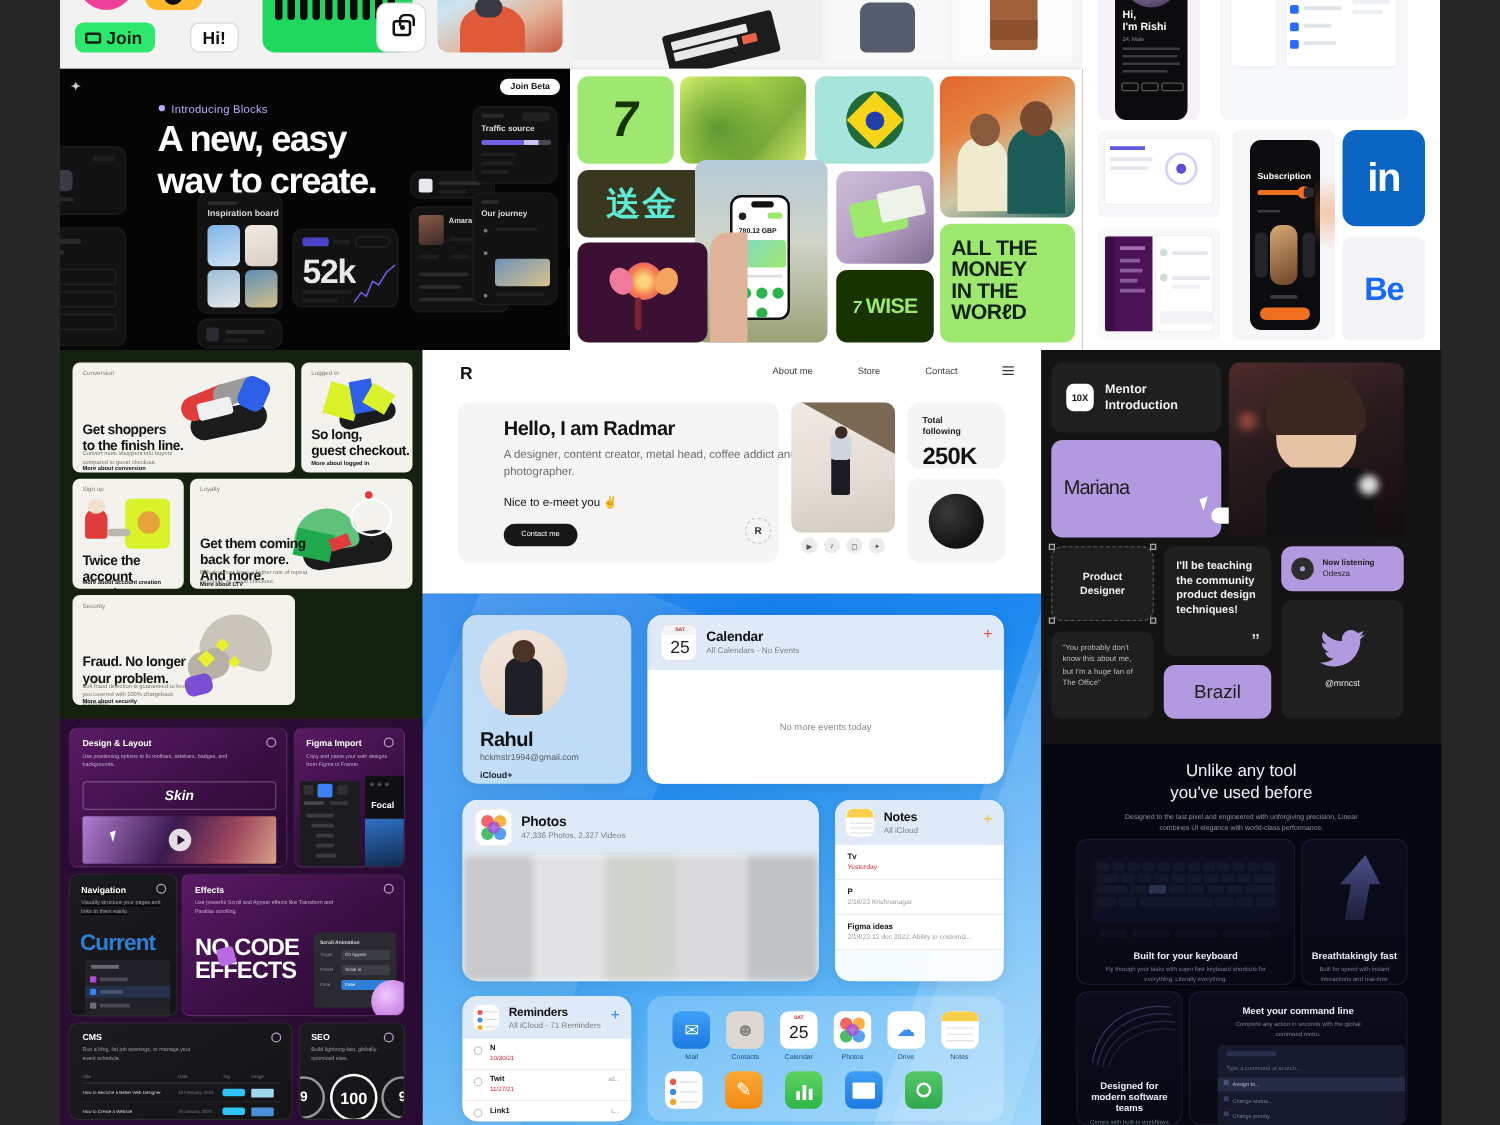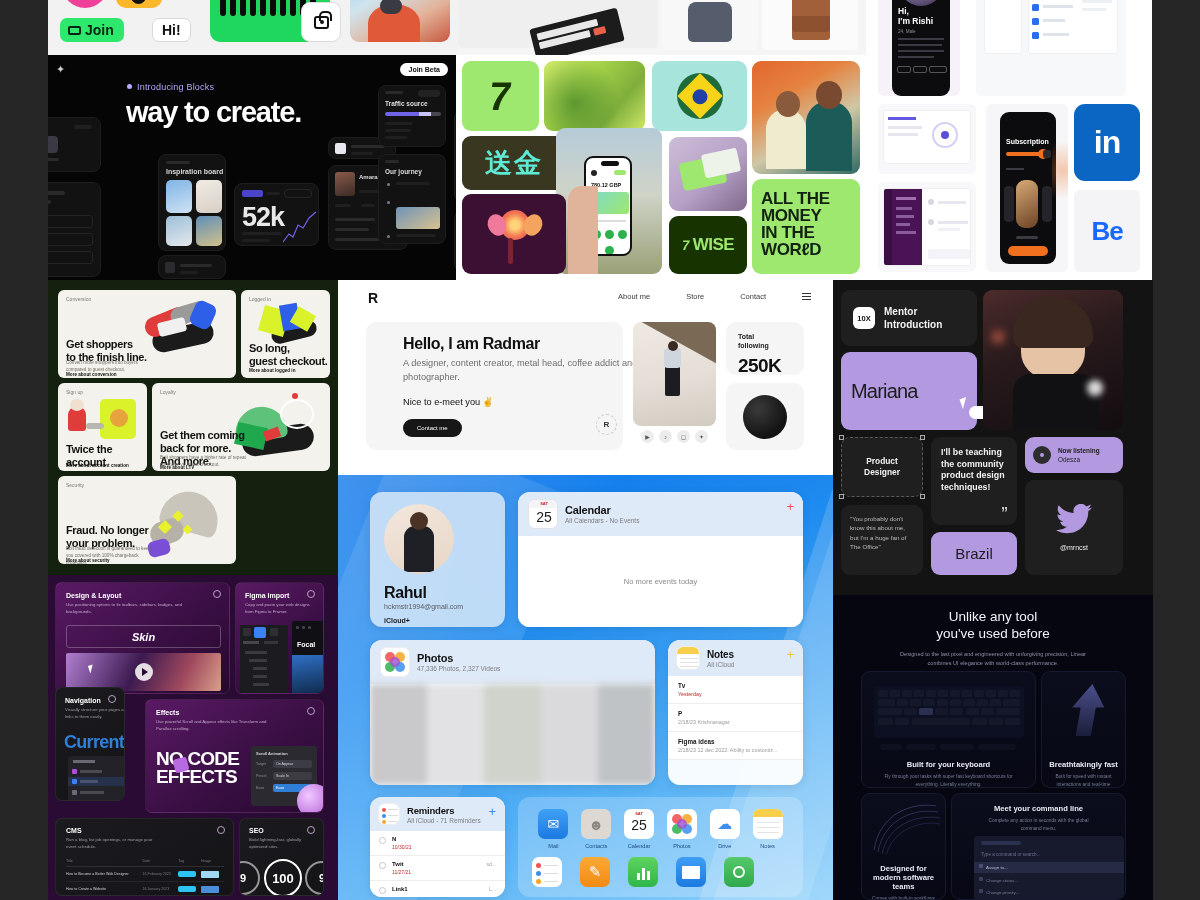--- a/index.html
+++ b/index.html
@@ -215,20 +215,21 @@
     <div class="abs" style="left:130px;top:22px;width:52px;height:3px;background:#eceef3;"></div>
   </div>
 </div>
 
 <div class="abs clip" id="blocks">
   <div class="spark">✦</div>
   <div class="joinbeta">Join Beta</div>
   <div class="eyebrow">Introducing Blocks</div>
   <div class="abs" style="left:78px;top:41px;width:240px;">
     <div style="color:#fff;font-size:29px;font-weight:bold;letter-spacing:-1.2px;line-height:1.14;">
+      <div>A new, easy</div>
       <div>way to create.</div>
     </div>
   </div>
 
   <div class="bcard" style="left:-52px;top:62px;width:105px;height:55px;">
 
     <div class="bline d" style="right:8px;top:7px;width:18px;"></div>
 
     <div class="abs" style="left:44px;top:18px;width:17px;height:17px;border-radius:4px;background:#3a3a44;"></div>
 
@@ -811,21 +812,21 @@
 <div class="abs clip" id="mariana">
   <div class="mb m-dark" style="left:8px;top:10px;width:136px;height:56px;display:flex;align-items:center;gap:9px;padding:0 12px;">
     <span class="m-badge">10X</span>
     <span class="m-txt" style="font-size:10px;">
       <span style="display:block;">Mentor</span>
       <span style="display:block;">Introduction</span>
     </span>
   </div>
 
   <div class="mb m-pur" style="left:8px;top:72px;width:136px;height:78px;display:flex;align-items:center;padding-left:10px;">
-    <span style="color:#1c1c1c;font-size:20px;letter-spacing:-.8px;">Mariana</span>
+    <span style="color:#1c1c1c;font-size:16px;letter-spacing:-.8px;">Mariana</span>
   </div>
   <div class="abs" style="left:128px;top:118px;width:0;height:0;border-left:7px solid #fff;border-bottom:10px solid transparent;transform:rotate(-20deg);"></div>
   <div class="abs" style="left:136px;top:126px;width:44px;height:13px;background:#fff;border-radius:7px;"></div>
 
   <div class="mb" style="left:150px;top:10px;width:140px;height:140px;overflow:hidden;
      background:linear-gradient(160deg,#4d2b2b 0%,#2a1b1d 40%,#120d10 100%);">
     <div class="abs" style="left:38px;top:16px;width:64px;height:72px;border-radius:32px 32px 26px 26px;background:#e6c3a5;"></div>
     <div class="abs" style="left:30px;top:6px;width:80px;height:52px;border-radius:40px 40px 10px 10px;background:#3a2720;"></div>
     <div class="abs" style="left:30px;top:84px;width:86px;height:60px;background:#111114;border-radius:18px 18px 0 0;"></div>
     <div class="abs" style="left:104px;top:90px;width:16px;height:16px;border-radius:50%;background:rgba(255,255,255,.85);filter:blur(3px);"></div>
@@ -1020,21 +1021,21 @@
     </div>
     <div class="abs" style="left:56px;top:38px;width:52px;height:74px;background:#101014;border-radius:2px;overflow:hidden;">
       <div class="abs" style="left:4px;top:5px;width:3px;height:3px;border-radius:50%;background:#4a4a52;"></div>
       <div class="abs" style="left:10px;top:5px;width:3px;height:3px;border-radius:50%;background:#4a4a52;"></div>
       <div class="abs" style="left:16px;top:5px;width:3px;height:3px;border-radius:50%;background:#4a4a52;"></div>
       <div class="abs" style="left:5px;top:20px;color:#fff;font-size:7px;font-weight:bold;">Focal</div>
       <div class="abs" style="left:0;top:34px;width:52px;height:40px;background:linear-gradient(170deg,#2f6fc4,#0c2340);"></div>
     </div>
   </div>
 
-  <div class="fcard dark" style="left:7px;top:112px;width:70px;height:114px;">
+  <div class="fcard dark" style="left:7px;top:124px;width:87px;height:114px;text-decoration:underline;">
     <div style="padding:9px 9px;">
       <div class="f-t">Navigation</div>
       <div class="f-p" style="width:66px;color:#9d9da6;">Visually structure your pages and links to them easily.</div>
     </div>
     <div class="f-gear"></div>
     <div class="abs current" style="left:8px;top:44px;">Current</div>
     <div class="abs" style="left:12px;top:68px;width:68px;height:50px;background:#222228;border-radius:3px;">
       <div class="abs" style="left:5px;top:4px;width:22px;height:2.5px;background:#6a6a74;"></div>
       <div class="abs" style="left:4px;top:13px;width:5px;height:5px;background:#b14cd6;border-radius:1px;"></div>
       <div class="abs" style="left:12px;top:14px;width:22px;height:2.5px;background:#4a4a52;"></div>

